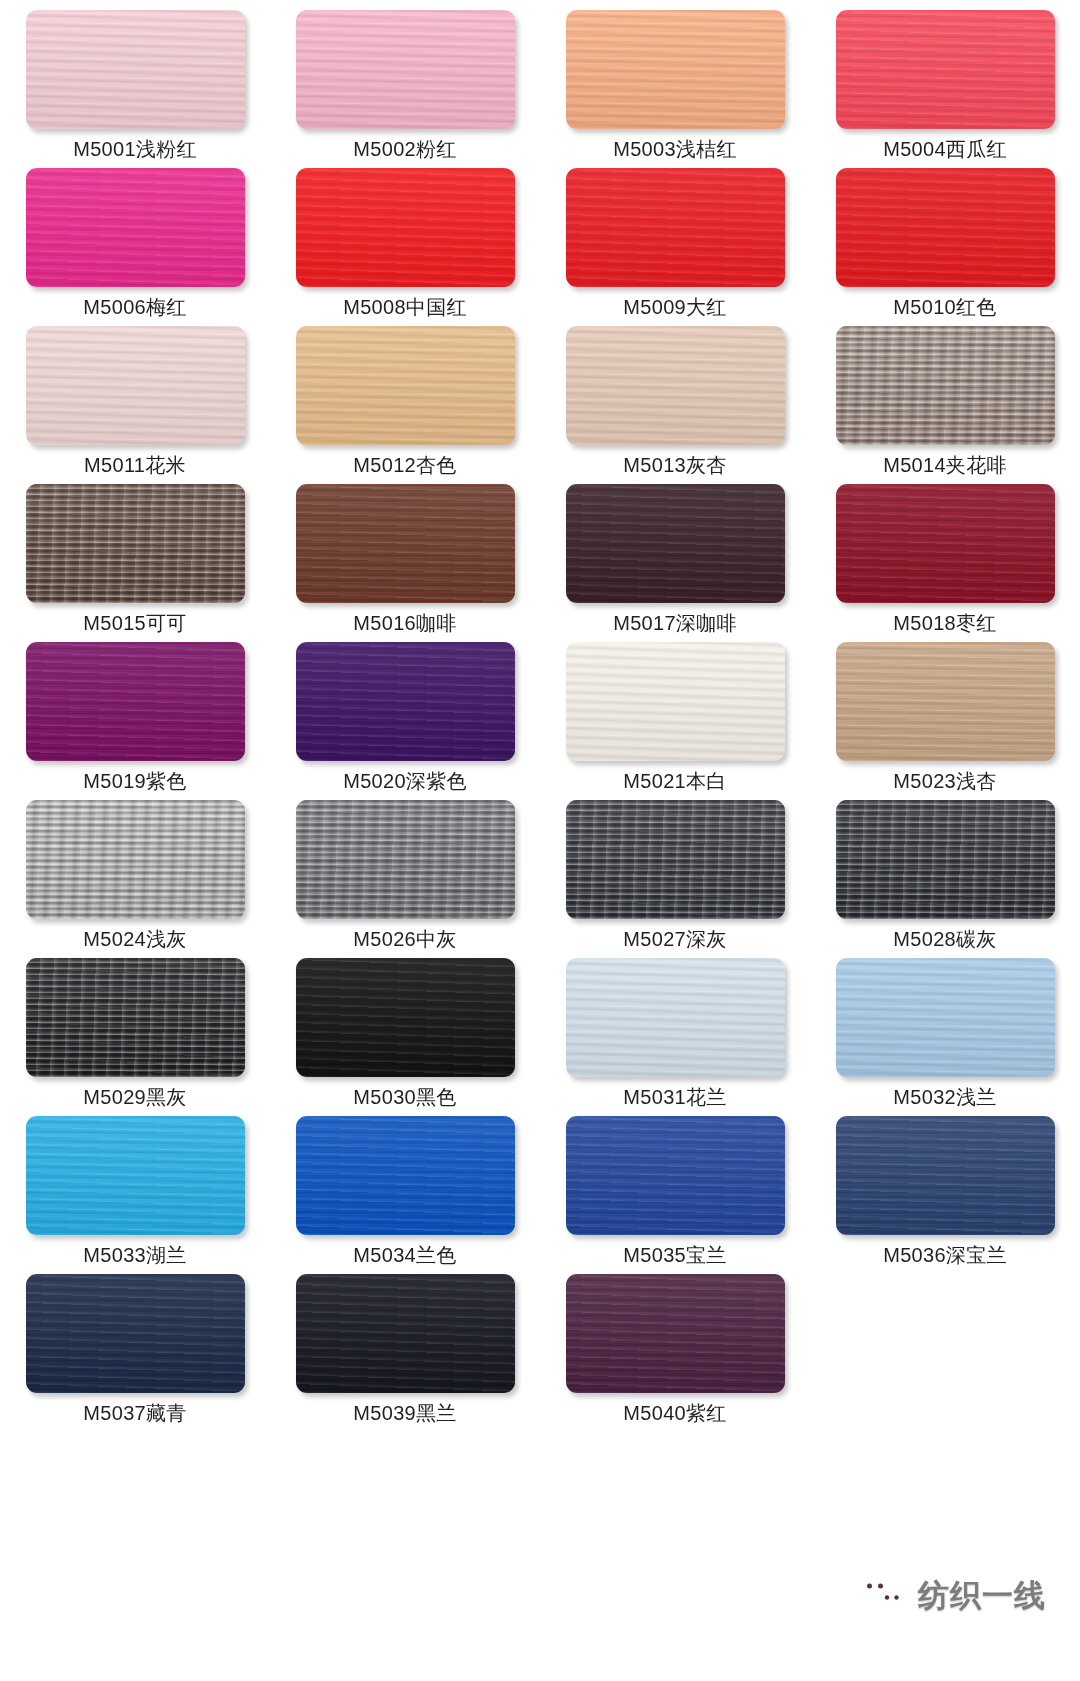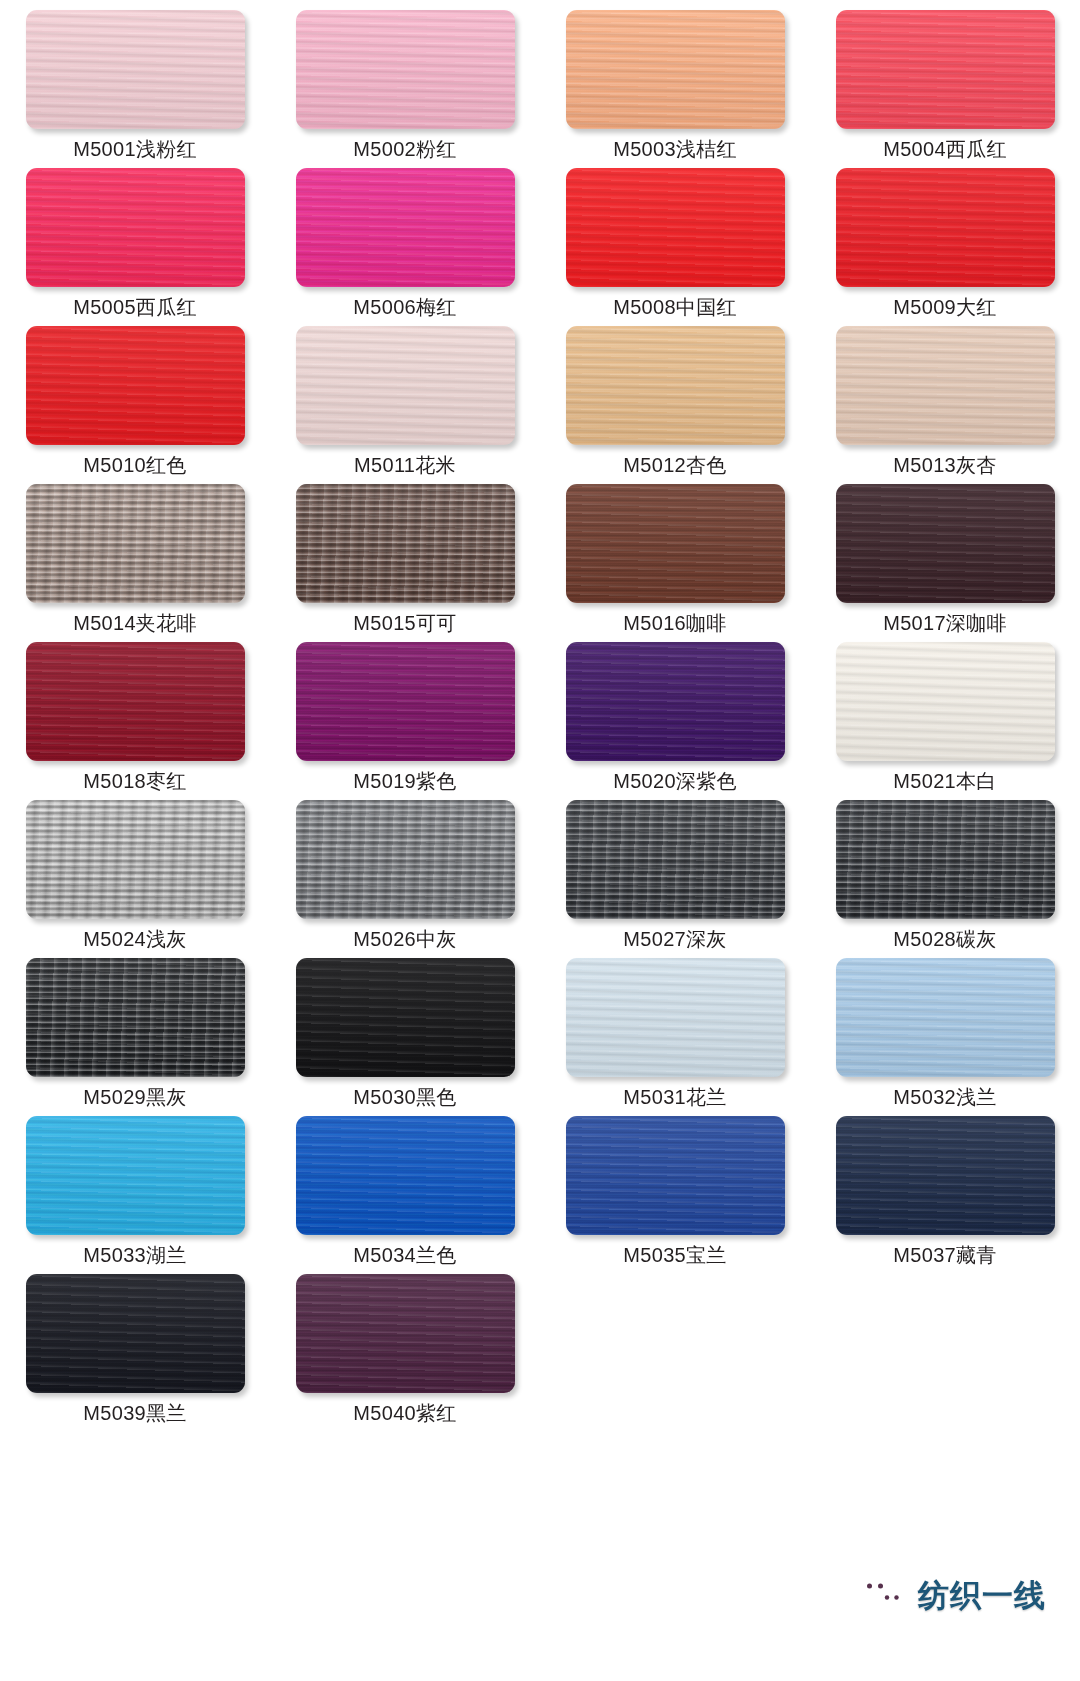--- a/index.html
+++ b/index.html
@@ -118,21 +118,21 @@
     display:flex;
     align-items:center;
     gap:7px;
     pointer-events:none;
     opacity:0.93;
   }
   .wechat-icon{
     width:56px;height:44px;position:relative;flex:0 0 auto;
   }
   .wm-text{
-    color:#0c4a6e;
+    color:#737373;
     font-size:31px;
     line-height:33px;
     font-weight:bold;
     letter-spacing:1px;
     text-shadow:0 1px 2px rgba(0,0,0,0.25);
     font-family:"Liberation Sans","DejaVu Sans",sans-serif;
   }
 </style>
 </head>
 <body>
@@ -149,24 +149,20 @@
       </div>
       <div class="swatch-cell">
         <div class="swatch-chip" style="background-color: rgb(249, 176, 134);"></div>
         <div class="swatch-label">M5003浅桔红</div>
       </div>
       <div class="swatch-cell">
         <div class="swatch-chip" style="background-color: rgb(249, 74, 92);"></div>
         <div class="swatch-label">M5004西瓜红</div>
       </div>
       <div class="swatch-cell">
-        <div class="swatch-chip" style="background-color: rgb(248, 42, 92);"></div>
-        <div class="swatch-label">M5005西瓜红</div>
-      </div>
-      <div class="swatch-cell">
         <div class="swatch-chip" style="background-color: rgb(236, 42, 142);"></div>
         <div class="swatch-label">M5006梅红</div>
       </div>
       <div class="swatch-cell">
         <div class="swatch-chip" style="background-color: rgb(244, 28, 33);"></div>
         <div class="swatch-label">M5008中国红</div>
       </div>
       <div class="swatch-cell">
         <div class="swatch-chip" style="background-color: rgb(236, 28, 36);"></div>
         <div class="swatch-label">M5009大红</div>
@@ -213,20 +209,24 @@
       </div>
       <div class="swatch-cell">
         <div class="swatch-chip" style="background-color: rgb(60, 20, 99);"></div>
         <div class="swatch-label">M5020深紫色</div>
       </div>
       <div class="swatch-cell">
         <div class="swatch-chip" style="background-color: rgb(245, 241, 233);"></div>
         <div class="swatch-label">M5021本白</div>
       </div>
       <div class="swatch-cell">
+        <div class="swatch-chip" style="background-color: rgb(200, 167, 135);"></div>
+        <div class="swatch-label">M5023浅杏</div>
+      </div>
+      <div class="swatch-cell">
         <div class="swatch-chip heather" style="background-color: rgb(203, 203, 203);"></div>
         <div class="swatch-label">M5024浅灰</div>
       </div>
       <div class="swatch-cell">
         <div class="swatch-chip heather" style="background-color: rgb(132, 135, 140);"></div>
         <div class="swatch-label">M5026中灰</div>
       </div>
       <div class="swatch-cell">
         <div class="swatch-chip heather" style="background-color: rgb(59, 63, 69);"></div>
         <div class="swatch-label">M5027深灰</div>
@@ -255,20 +255,24 @@
         <div class="swatch-chip" style="background-color: rgb(41, 176, 229);"></div>
         <div class="swatch-label">M5033湖兰</div>
       </div>
       <div class="swatch-cell">
         <div class="swatch-chip" style="background-color: rgb(10, 83, 193);"></div>
         <div class="swatch-label">M5034兰色</div>
       </div>
       <div class="swatch-cell">
         <div class="swatch-chip" style="background-color: rgb(34, 70, 156);"></div>
         <div class="swatch-label">M5035宝兰</div>
+      </div>
+      <div class="swatch-cell">
+        <div class="swatch-chip" style="background-color: rgb(43, 66, 112);"></div>
+        <div class="swatch-label">M5036深宝兰</div>
       </div>
       <div class="swatch-cell">
         <div class="swatch-chip" style="background-color: rgb(27, 41, 70);"></div>
         <div class="swatch-label">M5037藏青</div>
       </div>
       <div class="swatch-cell">
         <div class="swatch-chip" style="background-color: rgb(21, 23, 31);"></div>
         <div class="swatch-label">M5039黑兰</div>
       </div>
       <div class="swatch-cell">

